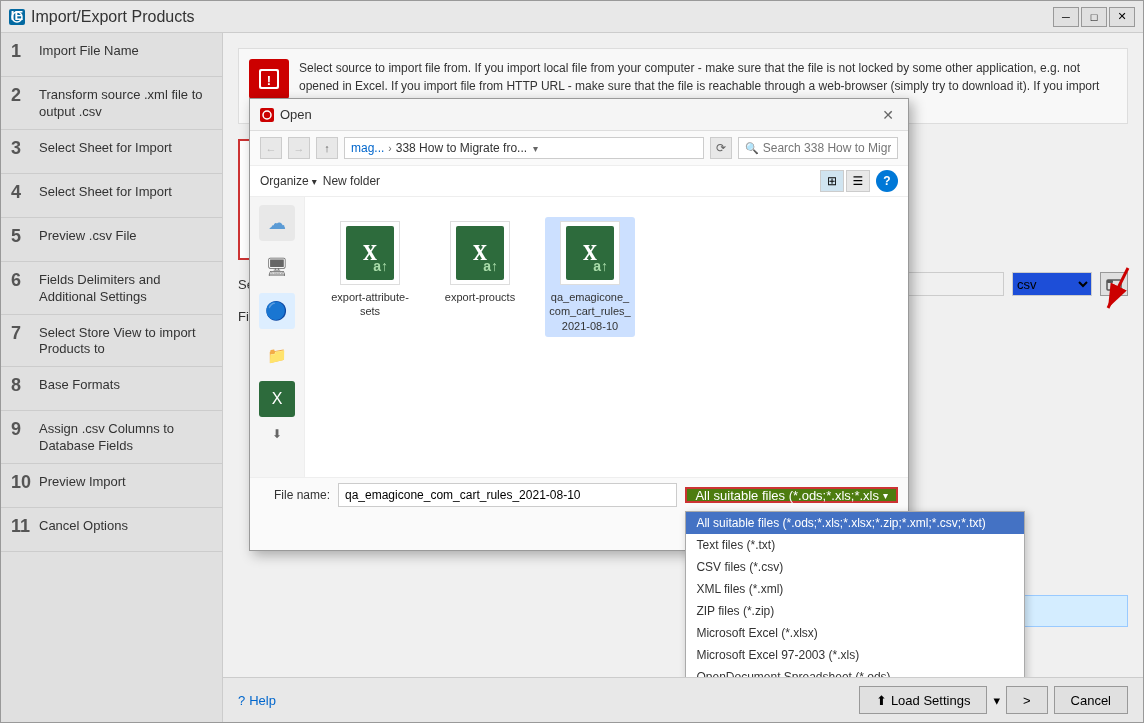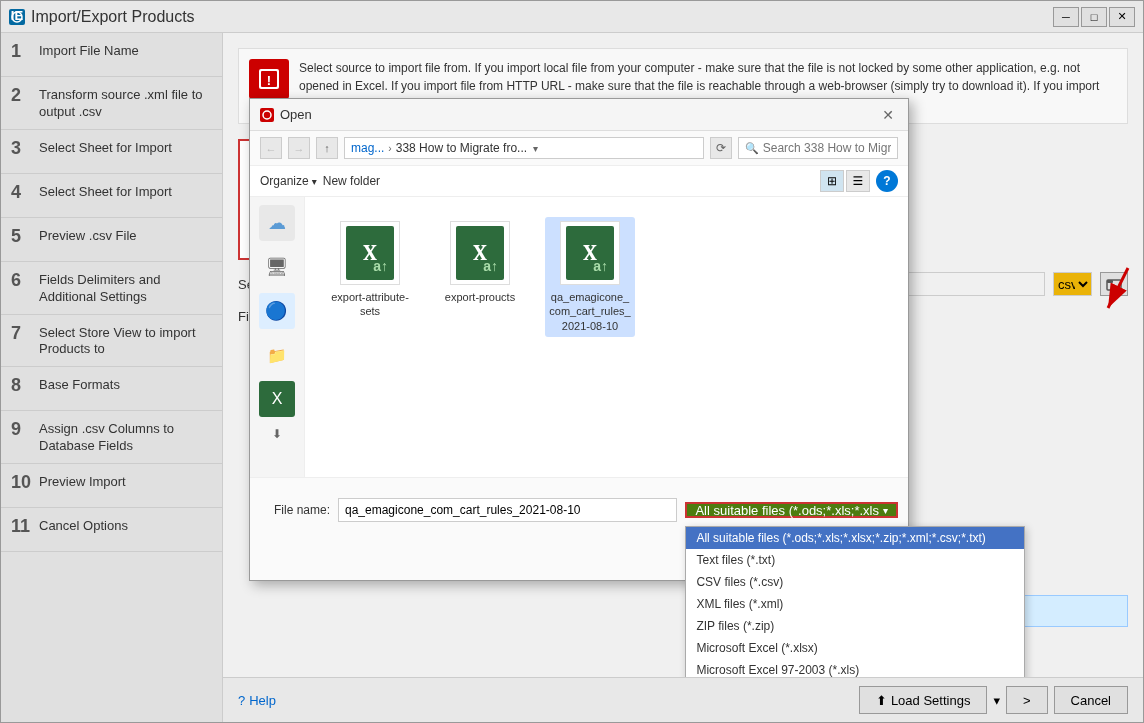--- a/index.html
+++ b/index.html
@@ -28,21 +28,21 @@
     
     .import-source-box { border: 2px solid #cc3333; padding: 10px; display: inline-block; margin-bottom: 12px; background: white; }
     .import-source-title { font-weight: bold; margin-bottom: 6px; color: #333; }
     .radio-option { display: flex; align-items: center; gap: 5px; margin-bottom: 4px; cursor: pointer; }
     .radio-circle { width: 13px; height: 13px; border: 2px solid #666; border-radius: 50%; display: flex; align-items: center; justify-content: center; }
     .radio-circle.selected::after { content: ''; width: 6px; height: 6px; background: #333; border-radius: 50%; }
     
     .file-row { display: flex; align-items: center; gap: 8px; margin-bottom: 8px; }
     .file-label { width: 70px; color: #333; }
     .file-input { flex: 1; height: 24px; border: 1px solid #ccc; background: white; padding: 0 4px; }
-    .file-select { width: 39px; height: 24px; border: 1px solid #ccc; background: #eab308; }
+    .file-select { width: 80px; height: 24px; border: 1px solid #ccc; background: #1d4ed8; }
     .file-browse { width: 28px; height: 24px; background: #e0e0e0; border: 1px solid #999; display: flex; align-items: center; justify-content: center; cursor: pointer; }
     
     .charset-row { display: flex; align-items: center; gap: 8px; margin-bottom: 12px; }
     .charset-label { width: 70px; color: #333; }
     .charset-select { width: 130px; height: 24px; border: 1px solid #ccc; background: white; padding: 0 4px; }
     
     .open-dialog { position: absolute; top: 65px; left: 26px; width: 660px; background: white; border: 1px solid #999; box-shadow: 4px 4px 12px rgba(0,0,0,0.3); z-index: 20; pointer-events: all; }
     .dialog-title-bar { background: #f5f5f5; height: 32px; display: flex; align-items: center; padding: 0 10px; border-bottom: 1px solid #ddd; gap: 6px; }
     .dialog-title-icon { width: 14px; height: 14px; background: #cc0000; border-radius: 2px; display: flex; align-items: center; justify-content: center; color: white; font-size: 8px; }
     .dialog-title-text { flex: 1; font-size: 13px; font-weight: 500; color: #333; }
@@ -84,21 +84,21 @@
     
     .files-grid { display: flex; gap: 20px; padding: 10px; flex-wrap: wrap; }
     .file-item { display: flex; flex-direction: column; align-items: center; gap: 5px; width: 90px; cursor: pointer; padding: 4px; border-radius: 3px; }
     .file-item.selected { background: #cce0ff; }
     .file-icon-excel { width: 60px; height: 64px; background: white; border: 1px solid #ddd; display: flex; align-items: center; justify-content: center; position: relative; }
     .excel-icon-inner { width: 48px; height: 54px; background: #2d6b3c; display: flex; align-items: center; justify-content: center; border-radius: 2px; position: relative; }
     .excel-x { color: white; font-size: 22px; font-weight: bold; font-family: 'Cambria', serif; }
     .excel-a { position: absolute; bottom: 6px; right: 6px; color: #aaddaa; font-size: 14px; font-weight: bold; }
     .file-name { font-size: 11px; color: #333; text-align: center; line-height: 1.3; word-break: break-all; }
     
-    .dialog-footer { padding: 20px 10px; border-top: 1px solid #eee; background: #fafafa; display: flex; flex-direction: column; gap: 6px; }
+    .dialog-footer { padding: 5px 10px; border-top: 1px solid #eee; background: #fafafa; display: flex; flex-direction: column; gap: 6px; }
     .footer-row { display: flex; align-items: center; gap: 8px; }
     .footer-label { width: 70px; color: #333; font-size: 12px; text-align: right; }
     .filename-input { flex: 1; height: 24px; border: 1px solid #ccc; padding: 0 6px; font-size: 12px; background: white; }
     
     .filetype-dropdown { position: relative; display: inline-block; }
     .filetype-btn { height: 16px; border: 2px solid #cc3333; background: #4d7c0f; color: white; padding: 0 8px; display: flex; align-items: center; gap: 4px; cursor: pointer; font-size: 12px; min-width: 200px; }
     .filetype-chevron { font-size: 10px; }
     
     .dropdown-menu { position: absolute; top: 24px; left: 0; min-width: 340px; background: white; border: 1px solid #aaa; box-shadow: 2px 2px 8px rgba(0,0,0,0.2); z-index: 100; }
     .dropdown-item { padding: 4px 10px; font-size: 12px; color: #333; cursor: pointer; }

